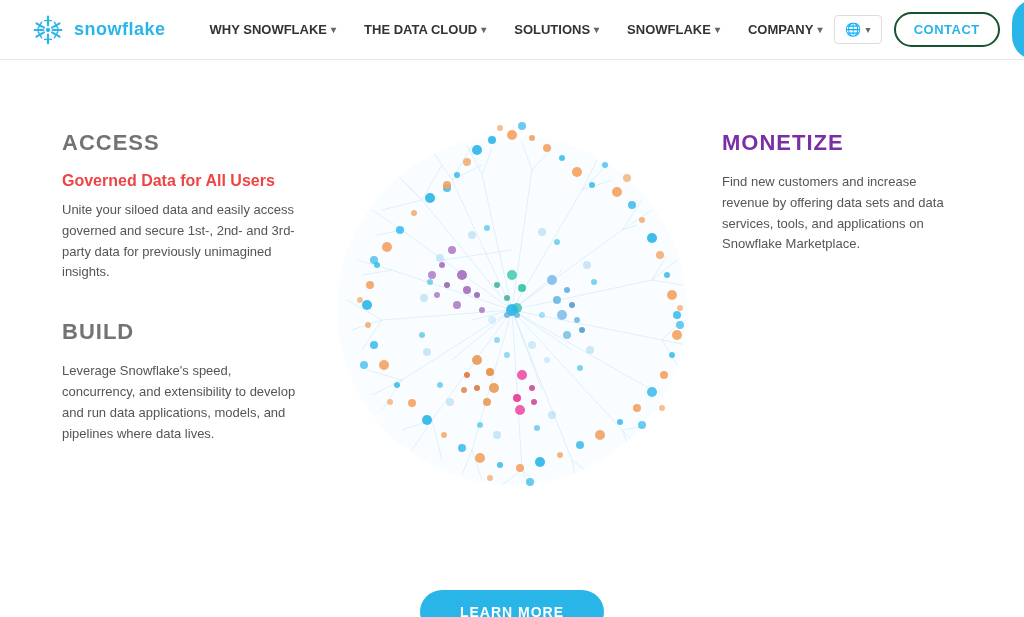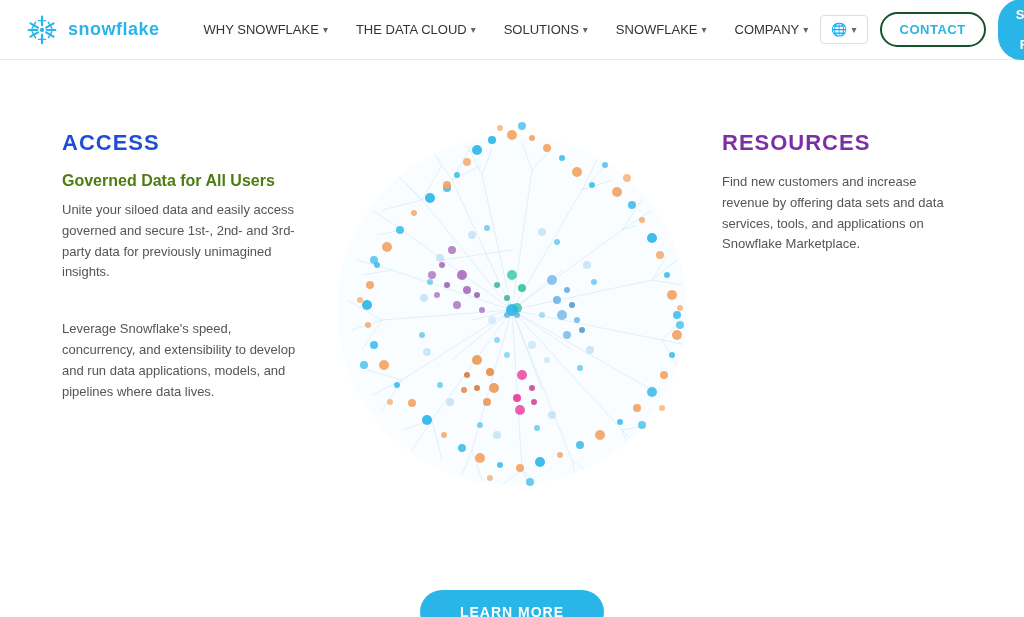--- a/index.html
+++ b/index.html
@@ -2,21 +2,21 @@
 <html><head>
   <meta charset="utf-8">
   <style>
     * { margin: 0; padding: 0; box-sizing: border-box; }
     body { font-family: 'Segoe UI', Arial, sans-serif; background: #fff; color: #333; overflow-x: hidden; }
 
     
     nav {
       display: flex;
       align-items: center;
-      padding: 0 24px;
+      padding: 0 30px;
       height: 60px;
       border-bottom: 1px solid #e8e8e8;
       background: #fff;
       position: relative;
       z-index: 10;
     }
     .logo {
       display: flex;
       align-items: center;
       gap: 8px;
@@ -38,21 +38,21 @@
       align-items: center;
       gap: 4px;
       flex: 1;
     }
     .nav-item {
       display: flex;
       align-items: center;
       gap: 4px;
       padding: 8px 12px;
       font-size: 13px;
-      font-weight: 400;
+      font-weight: 700;
       color: #333;
       cursor: pointer;
       white-space: nowrap;
       border-radius: 4px;
       transition: background 0.2s;
     }
     .chevron {
       font-size: 10px;
       color: #666;
     }
@@ -112,25 +112,25 @@
       flex-shrink: 0;
       padding-top: 10px;
     }
     .section-tag {
       font-size: 22px;
       font-weight: 700;
       letter-spacing: 1px;
       margin-bottom: 16px;
     }
     .section-tag.purple { color: #7b2fa5; }
-    .section-tag.teal { color: #1d4ed8; }
+    .section-tag.teal { color: #737373; }
     .section-title {
       font-size: 16px;
       font-weight: 700;
-      color: #4d7c0f;
+      color: #ef4444;
       margin-bottom: 10px;
     }
     .section-desc {
       font-size: 13px;
       color: #555;
       line-height: 1.6;
       margin-bottom: 36px;
     }
 
     
@@ -238,20 +238,21 @@
   </div>
 </nav>
 
 <div class="main">
 
   <div class="left-panel">
     <div class="section-tag teal">ACCESS</div>
     <div class="section-title">Governed Data for All Users</div>
     <p class="section-desc">Unite your siloed data and easily access governed and secure 1st-,  2nd- and 3rd-party data for previously unimagined insights.</p>
 
+    <div class="section-tag teal">BUILD</div>
     <p class="section-desc">Leverage Snowflake's speed, concurrency, and extensibility to develop and run data applications, models, and pipelines where data lives.</p>
   </div>
 
   <div class="center-viz">
     <div class="network-circle">
       <svg width="380" height="380" viewBox="0 0 380 380" xmlns="http://www.w3.org/2000/svg">
         <defs>
           <clipPath id="circle-clip">
             <circle cx="190" cy="190" r="175"></circle>
           </clipPath>
@@ -485,21 +486,21 @@
         <circle cx="100" cy="215" r="3" fill="#29b5e8" opacity="0.6"></circle>
         <circle cx="102" cy="178" r="4" fill="#a8d8f0" opacity="0.6"></circle>
         <circle cx="108" cy="162" r="3" fill="#29b5e8" opacity="0.6"></circle>
         <circle cx="118" cy="138" r="4" fill="#a8d8f0" opacity="0.6"></circle>
       </svg>
     </div>
   </div>
 
   <div class="right-panel">
 
-    <div class="section-tag purple">RESOURCES</div>
+    <div class="section-tag purple">MONETIZE</div>
     <p class="section-desc">Find new customers and increase revenue by offering data sets and data services, tools, and applications on Snowflake Marketplace.</p>
   </div>
 
 </div>
 
 <div class="bottom-section">
   <button class="learn-btn">LEARN MORE</button>
 </div>
 
 </body></html>

